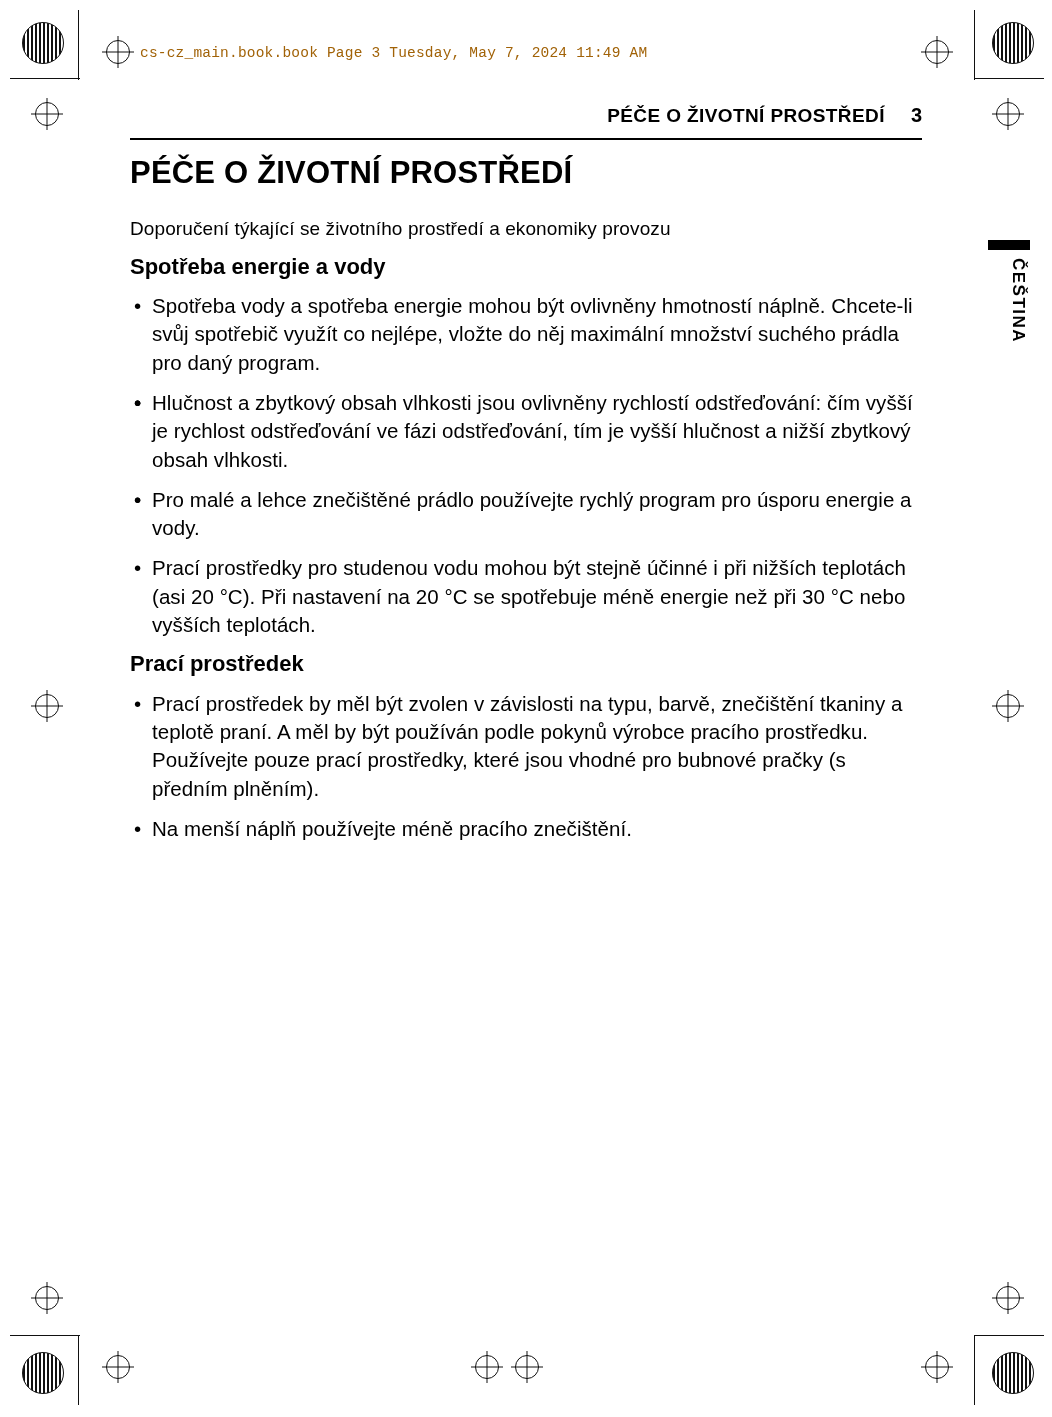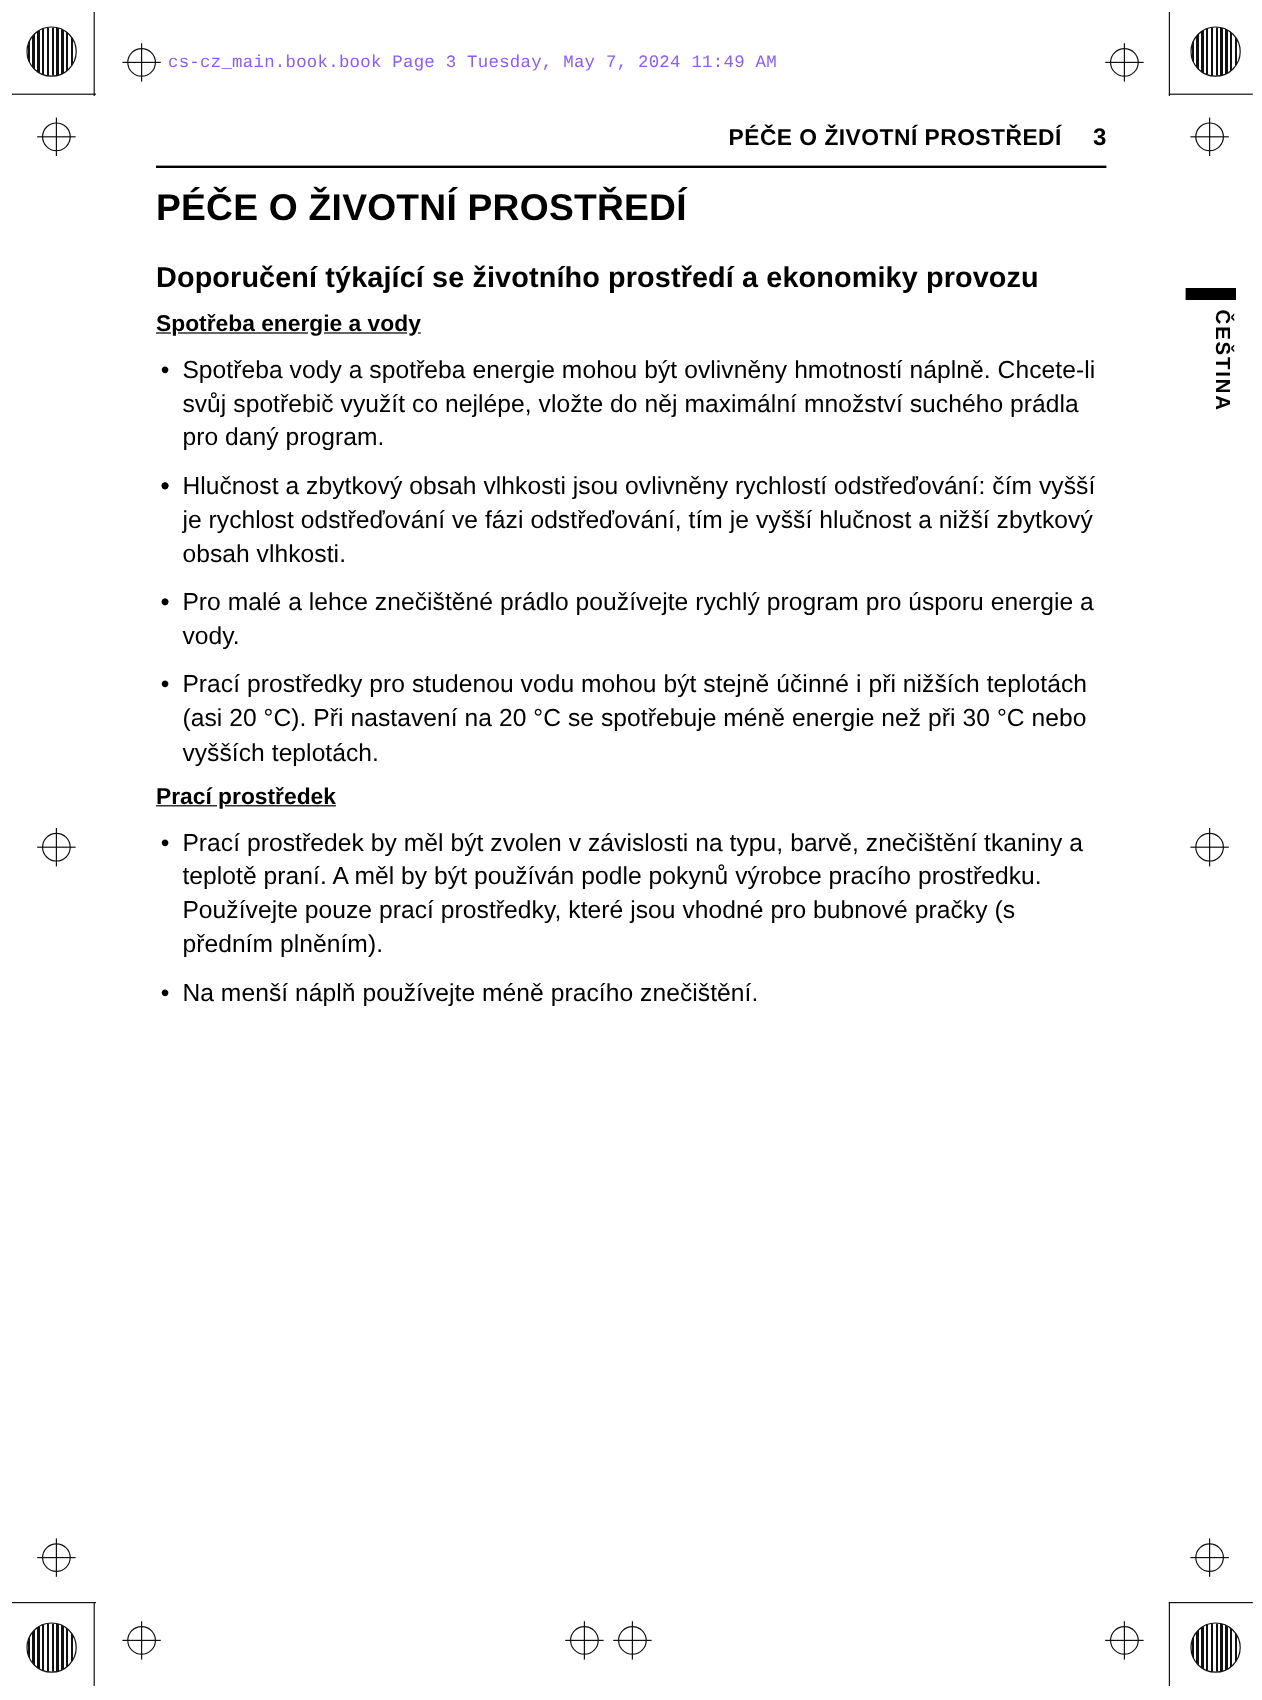--- a/index.html
+++ b/index.html
@@ -47,21 +47,21 @@
   .crop-h { height: 1px; }
 
   
   .file-stamp {
     position: absolute;
     left: 140px;
     top: 45px;
     font-family: "Liberation Mono", monospace;
     font-size: 14.5px;
     letter-spacing: 0.2px;
-    color: #8b5cf6;
+    color: #a16207;
     white-space: nowrap;
   }
 
   
   .running-head {
     position: absolute;
     left: 130px;
     right: 130px;
     top: 104px;
     display: flex;
@@ -115,32 +115,31 @@
     width: 790px;
   }
   h1.chapter-title {
     font-size: 31px;
     font-weight: bold;
     margin: 0 0 26px 0;
     letter-spacing: 0.2px;
     line-height: 1.15;
   }
   h2.section-title {
-    font-size: 24px;
-    font-weight: bold;
+    font-size: 19px;
+    font-weight: normal;
     margin: 0 0 14px 0;
     line-height: 1.22;
     letter-spacing: 0.1px;
   }
   h3.subsection-title {
-    font-size: 19px;
+    font-size: 22px;
     font-weight: bold;
     margin: 0 0 12px 0;
     line-height: 1.2;
-    text-decoration: underline;
   }
   h3.subsection-title.spaced {
   }
   ul.bullets {
     list-style: none;
     margin: 0;
     padding: 0;
   }
   ul.bullets li {
     position: relative;

